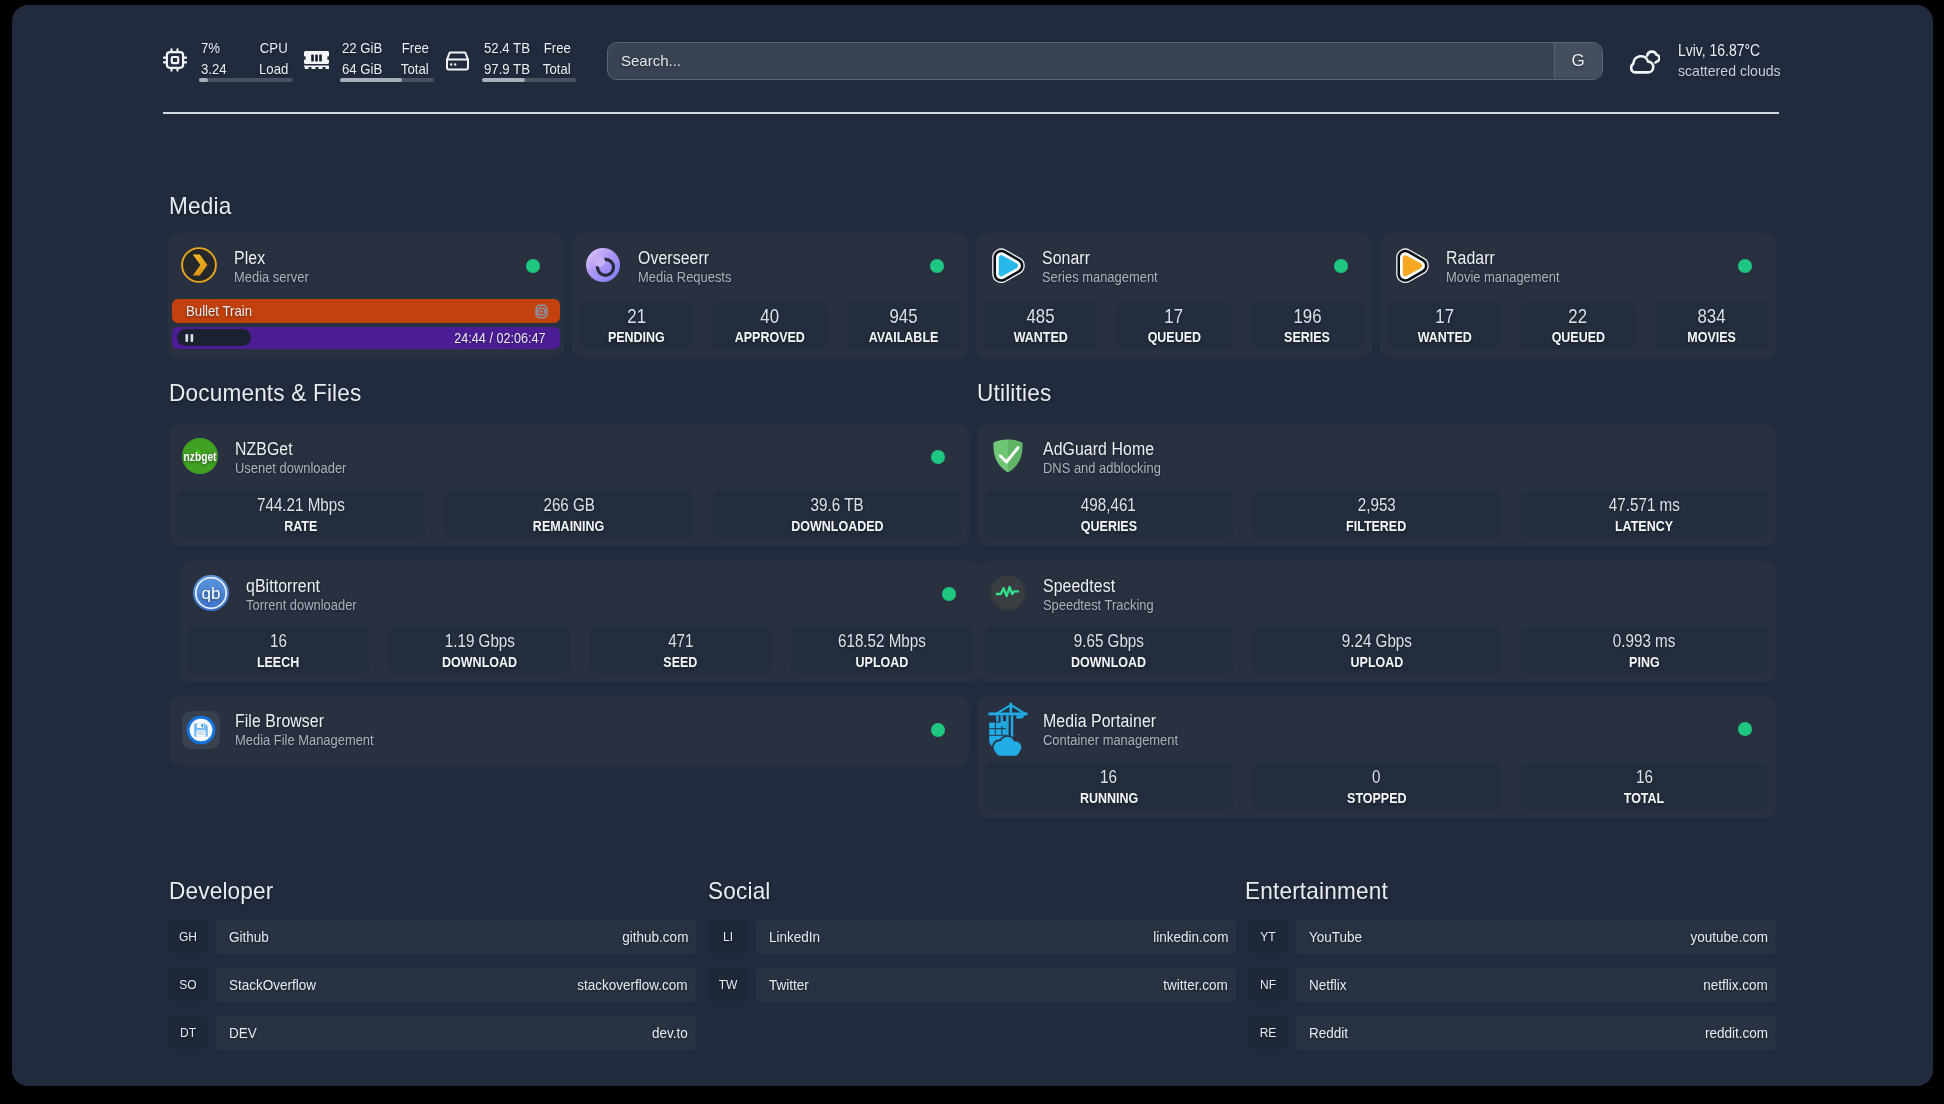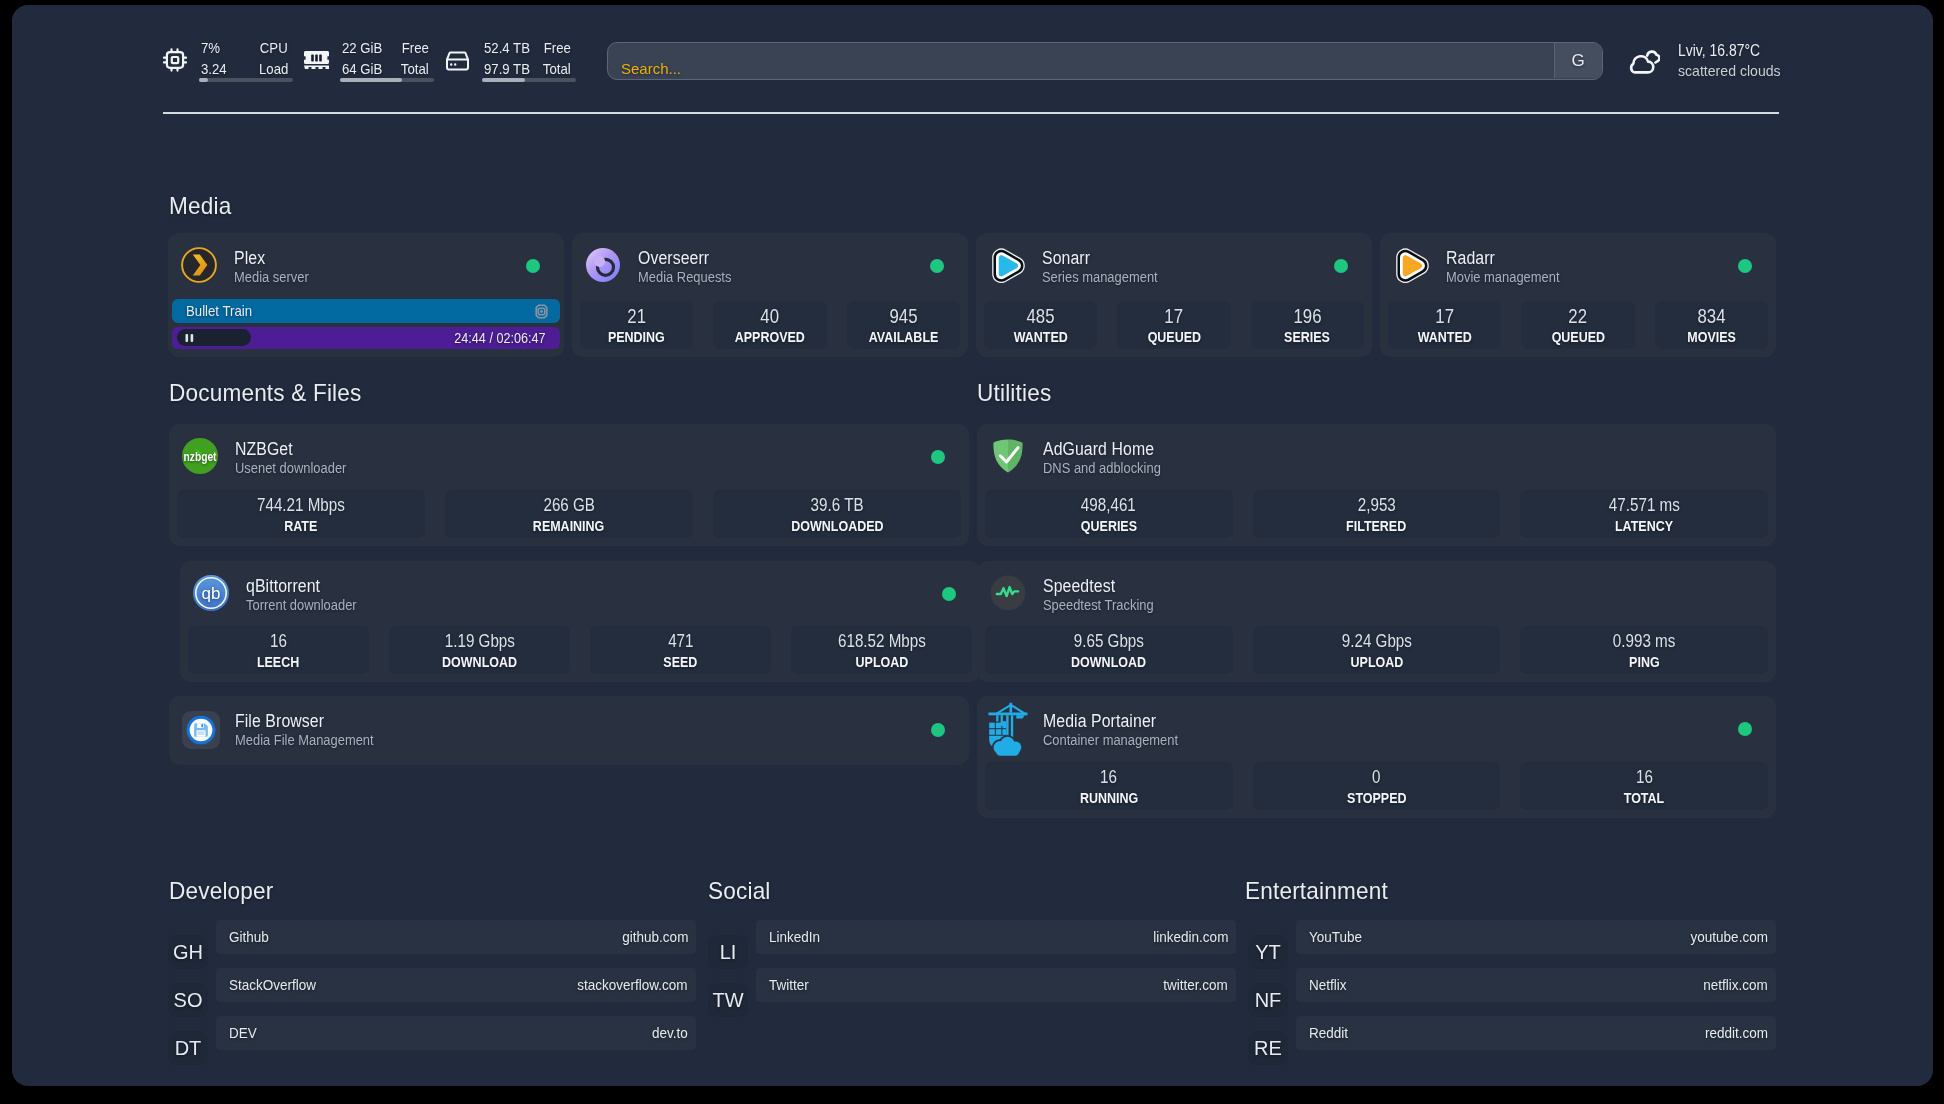--- a/index.html
+++ b/index.html
@@ -12,21 +12,21 @@
   .tt { position:absolute; left:66px; top:15.5px; }
   .tt .t1 { font-size:18px; line-height:20px; font-weight:500; color:#EDF0F5; letter-spacing:0.1px; transform:scaleX(0.88); transform-origin:0 50%; }
   .tt .t2 { font-size:14.7px; line-height:17px; color:#A9B1BF; margin-top:1px; transform:scaleX(0.88); transform-origin:0 50%; }
   .dot { position:absolute; width:14px; height:14px; border-radius:50%; background:#1EC77F; top:26px; }
   .statrow { position:absolute; left:8px; right:8px; bottom:8px; height:48px; display:flex; gap:20px; }
   .stat { flex:1; background:#242D3D; border-radius:7px; display:flex; flex-direction:column; align-items:center; justify-content:center; }
   .stat .v { font-size:19px; line-height:26px; color:#DBE1E9; display:inline-block; transform:scaleX(0.8); }
   .stat .l { font-size:14.2px; line-height:17px; font-weight:700; color:#F4F6FA; letter-spacing:0px; display:inline-block; transform:scaleX(0.88);}
   #overseerr .v, #sonarr .v, #radarr .v { font-size:21px; }
   .sect { position:absolute; font-size:24px; line-height:33px; color:#E9ECF1; font-weight:400; letter-spacing:0.2px; transform:scaleX(0.94); transform-origin:0 50%; }
-  .bm-tile { position:absolute; width:40px; height:34px; background:#1F2838; border-radius:8px; color:#E7EBF1; font-size:20px; font-weight:500; display:flex; align-items:center; justify-content:center;margin-top:15px; }
+  .bm-tile { position:absolute; width:40px; height:34px; background:#1F2838; border-radius:8px; color:#E7EBF1; font-size:12px; font-weight:500; display:flex; align-items:center; justify-content:center; }
   .bm-bar { position:absolute; height:34px; background:#293242; border-radius:4px; }
   .bm-bar .nm { position:absolute; left:13px; top:0; line-height:34px; font-size:15px; color:#E6EAF0; transform:scaleX(0.9); transform-origin:0 50%; }
   .bm-bar .dm { position:absolute; right:8px; top:0; line-height:34px; font-size:15px; color:#E6EAF0; transform:scaleX(0.9); transform-origin:100% 50%; }
   .wtext { position:absolute; width:94px; }
   .wline { display:flex; justify-content:space-between; font-size:15px; line-height:21px; color:#EAEDF2; }
   .wline span:first-child { transform:scaleX(0.88); transform-origin:0 50%; }
   .wline span:last-child { transform:scaleX(0.88); transform-origin:100% 50%; }
   .wline span { display:inline-block; }
   .wbar { position:absolute; width:94px; height:4px; border-radius:2px; background:#4A5260; }
   .wfill { height:4px; border-radius:2px; background:#A9AFBA; }
@@ -90,21 +90,21 @@
   <div class="wline">
       <span>97.9 TB</span>
       <span>Total</span>
     </div>
 </div>
 <div class="wbar" style="left:482px;top:77.5px">
     <div class="wfill" style="width:43px"></div>
   </div>
 
 <div class="abs" style="left:607px;top:42px;width:996px;height:38px;background:#3A4354;border:1.5px solid #5E6675;border-radius:10px;">
-  <span style="position:absolute;left:13px;top:0;line-height:35px;font-size:15px;color:#eab308;margin-top:8px;">Search...</span>
+  <span style="position:absolute;left:13px;top:0;line-height:35px;font-size:15px;color:#e5e5e5;">Search...</span>
   <div style="position:absolute;right:0;top:0;width:48px;height:35px;background:#454E5E;border-radius:0 8.5px 8.5px 0;border-left:1px solid #5A6370;"></div>
   <span style="position:absolute;right:0;top:0;width:48px;text-align:center;line-height:35px;font-size:17px;color:#E8ECF1;">G</span>
 </div>
 
 <svg class="abs" style="left:1624px;top:45px" width="36" height="32" viewBox="0 0 36 32" fill="none" stroke="#F3F5F8" stroke-width="2.6" stroke-linejoin="round" stroke-linecap="round">
     <path d="M23.2 10.6 a4.8 4.8 0 0 1 9.2-0.9 a3.4 3.4 0 0 1 1.7 6.1 l-2.6 1.7" fill="#222B3D"></path>
     <path d="M10.3 27.4 h13.3 a5.4 5.4 0 0 0 0.5-10.8 a7.5 7.5 0 0 0-14.7 2 A5 5 0 0 0 10.3 27.4 Z" fill="#222B3D"></path>
   </svg>
 <div class="abs" style="left:1678px;top:41px;font-size:17px;line-height:20px;color:#EAEDF2;transform:scaleX(0.82);transform-origin:0 50%;">Lviv, 16.87°C</div>
 <div class="abs" style="left:1678px;top:61px;font-size:15px;line-height:20px;color:#C8CED8;transform:scaleX(0.94);transform-origin:0 50%;">scattered clouds</div>
@@ -127,21 +127,21 @@
         </linearGradient>
       </defs>
       <circle cx="18" cy="18" r="16.9" fill="#26272B" stroke="#E9A61F" stroke-width="1.9"></circle>
       <path d="M11.8 7.6h7L26.4 18l-7.6 10.4h-7L19.4 18z" fill="url(#plexg)"></path>
     </svg>
   <div class="tt">
       <div class="t1">Plex</div>
       <div class="t2">Media server</div>
     </div>
   <div class="dot" style="right:24px;"></div>
-  <div style="position:absolute;left:4px;width:388px;top:66.5px;height:23.5px;background:#0369a1;border-radius:6px;">
+  <div style="position:absolute;left:4px;width:388px;top:66.5px;height:23.5px;background:#c2410c;border-radius:6px;">
     <span style="position:absolute;left:14px;top:0;line-height:23.5px;font-size:15px;color:#E8ECF2;display:inline-block;transform:scaleX(0.88);transform-origin:0 50%;">Bullet Train</span>
     <svg style="position:absolute;right:11px;top:4.5px;" width="15" height="15" viewBox="0 0 15 15" fill="none" stroke="#8A93A5" stroke-width="1.6">
         <path d="M4.6 1.2h5.8l2.4 2.4v7.8l-2.4 2.4H4.6l-2.4-2.4V3.6z"></path>
         <rect x="4.2" y="4.2" width="6.6" height="6.6" rx="2"></rect>
         <circle cx="7.5" cy="7.5" r="1.4" fill="#8A93A5" stroke="none"></circle>
       </svg>
   </div>
   <div style="position:absolute;left:4px;width:388px;top:94px;height:22px;background:#4c1d95;border-radius:6px;">
     <div style="position:absolute;left:5px;top:2.5px;width:74px;height:17px;background:#1A2231;border-radius:8.5px;"></div>
     <svg style="position:absolute;left:13px;top:7px;" width="9" height="8" viewBox="0 0 9 8" fill="#DFE3EA">

